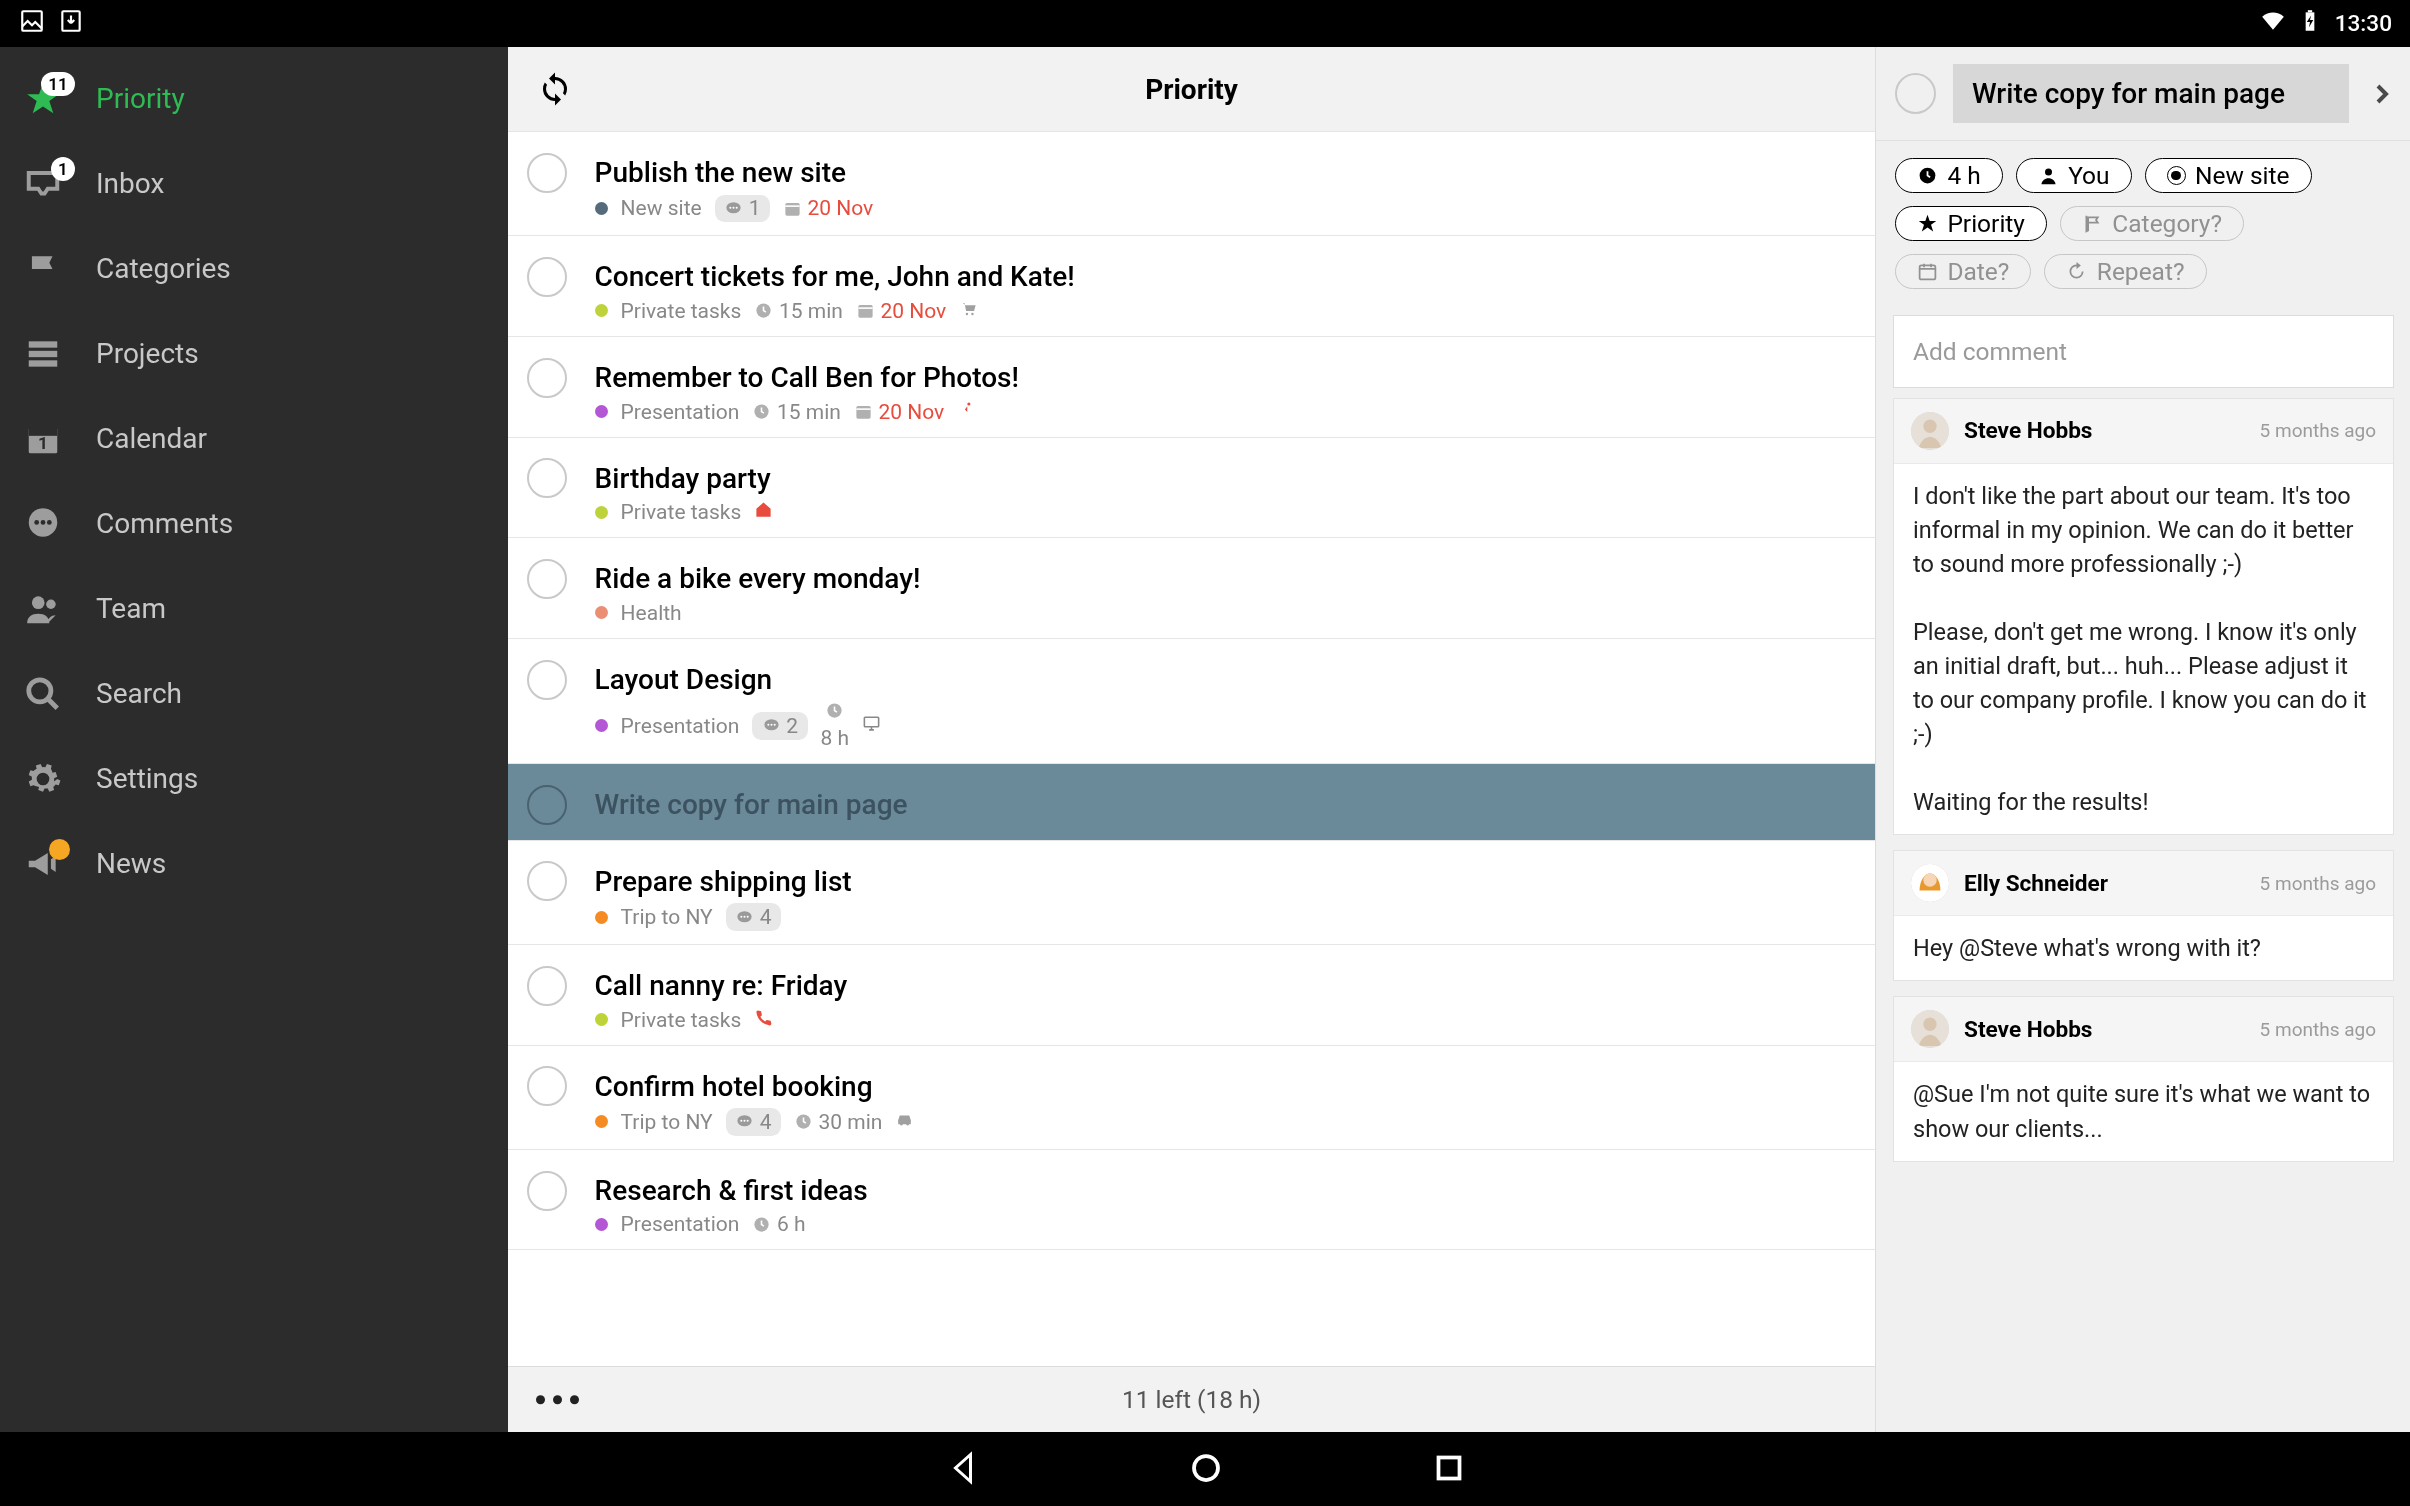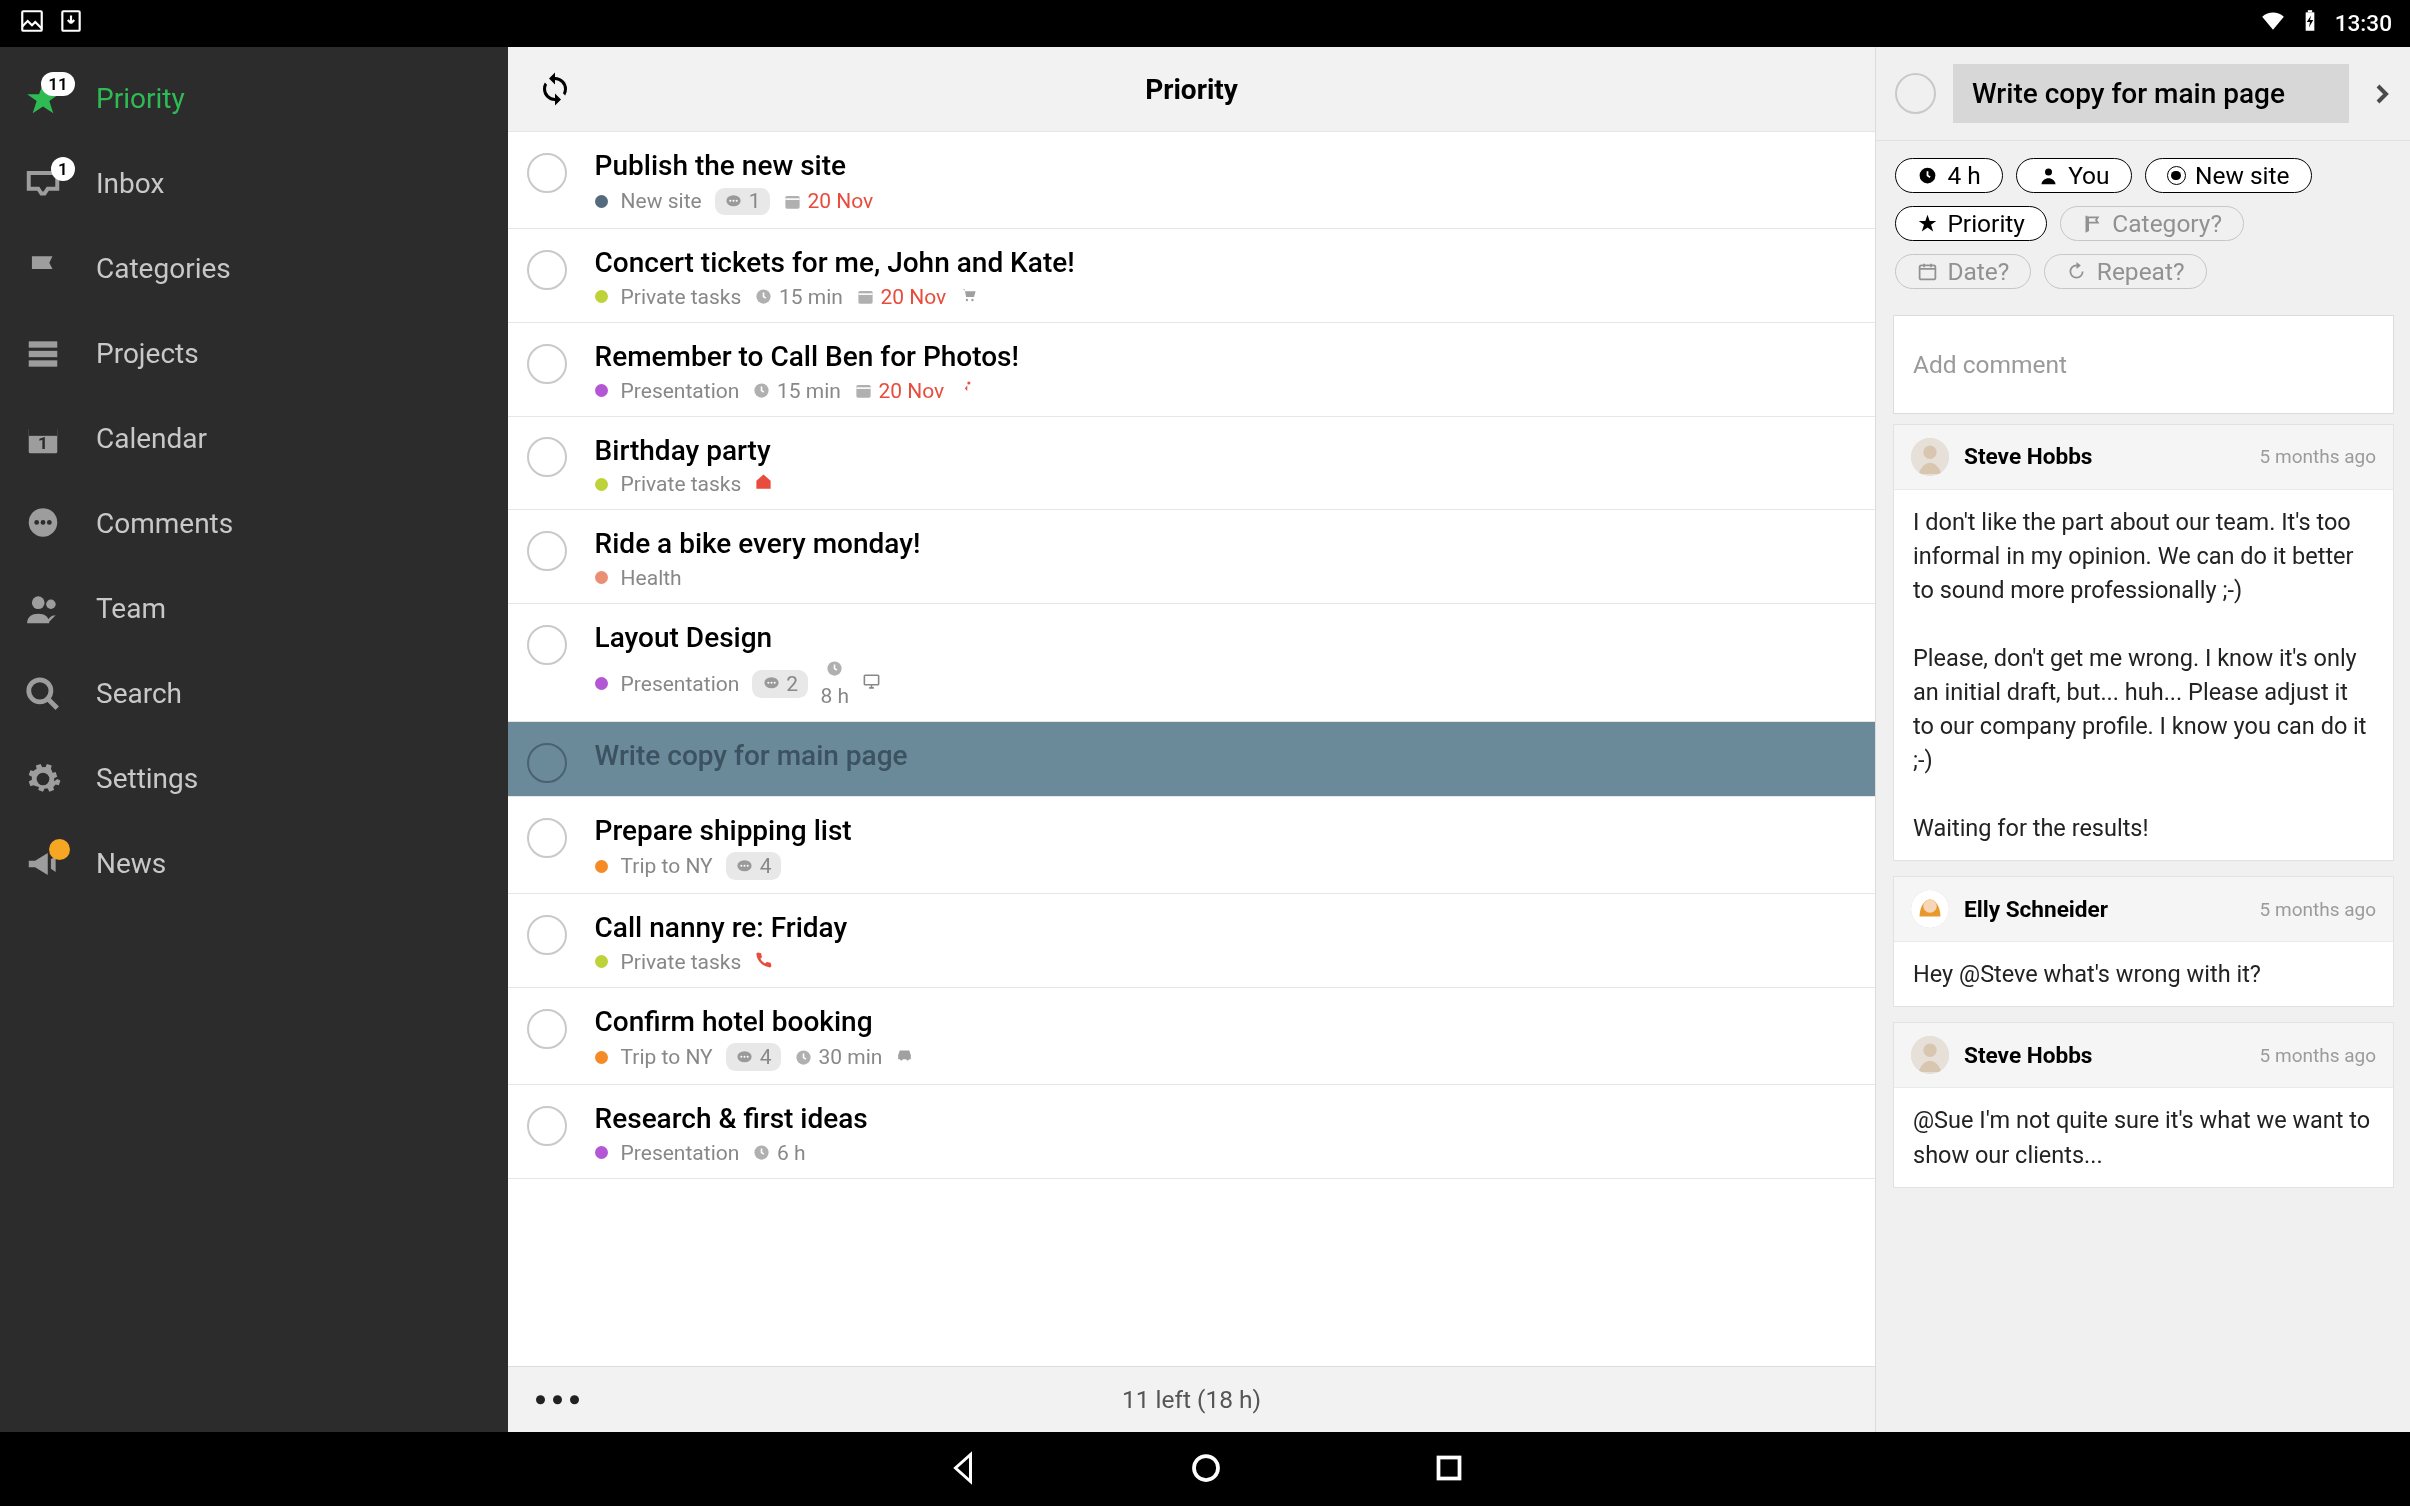--- a/index.html
+++ b/index.html
@@ -32,21 +32,21 @@
   .refresh-btn { position: absolute; left: 28px; top: 50%; transform: translateY(-50%); width: 38px; height: 38px; display:flex; align-items:center; justify-content:center; cursor:pointer; }
   .refresh-btn svg { width: 36px; height: 36px; fill: #000; }
 
   .task-list { flex: 1; overflow: auto; background: #fff; }
   .task-row { display: flex; align-items: flex-start; padding: 17px 19px 13px 13px; border-bottom: 0.9px solid #e6e6e6; background: #fff; cursor: pointer; }
   .task-row.selected { background: #6a8999; }
   .task-row.selected .task-title, .task-row.selected .meta { color: #3c5260; }
   .checkbox { width: 40px; height: 40px; border: 2.8px solid #c9c9c9; border-radius: 50%; flex-shrink: 0; margin: 3.8px 28px 0 5.6px; }
   .task-row.selected .checkbox { border-color: #4a6270; }
   .task-body { flex: 1; min-width: 0; }
-  .task-title { font-size: 28px; color: #000; margin-bottom: 5.6px; font-weight: 500; }
+  .task-title { font-size: 28px; color: #000; margin-bottom: 5.6px; font-weight: 500; margin-top: 7px; }
   .meta { display: flex; align-items: center; gap: 13px; font-size: 21px; color: #888; flex-wrap: wrap; }
   .proj-dot { width: 13px; height: 13px; border-radius: 50%; display:inline-block; }
   .p-newsite { background:#556b7c; } .p-private { background:#bed33a; } .p-presentation { background:#b357d4; } .p-health { background:#ea8f73; } .p-tripny { background:#f58b24; }
   .meta svg { width: 19px; height: 19px; fill: #b0b0b0; }
   .date-red { color: #e74c3c; }
   .meta-pill { background:#e8e8e8; border-radius: 9.4px; padding: 1.9px 9.4px; display:inline-flex; align-items:center; gap:5.6px; color:#888; }
   .meta-pill svg { fill:#9a9a9a; }
   .icon-red svg { fill:#e74c3c; }
   .icon-gray svg { fill:#a0a0a0; }
 
@@ -63,21 +63,21 @@
   .detail-arrow svg{ width:32px; height:32px; fill:#4a4a4a; }
 
   .chips { display:flex; flex-wrap:wrap; gap: 13px; padding: 17px 19px; }
   .chip { display:inline-flex; align-items:center; gap:9.4px; padding: 2px 21px; border-radius: 941px; font-size: 24.5px; color:#000; background:#fff; border:1.9px solid #000; }
   .chip.ghost { border-color:#c6c6c6; color:#919191; background:transparent; }
   .chip svg { width:21px; height:21px; fill: currentColor; }
   .chip.ghost svg { fill:#919191; }
   .chip .radio-outer { width:19px; height:19px; border:1.9px solid #000; border-radius:50%; display:inline-flex; align-items:center; justify-content:center; }
   .chip .radio-outer .dot { width:9.4px; height:9.4px; background:#000; border-radius:50%; }
 
-  .comment-add { margin: 9.4px 17px; background:#fff; border:0.9px solid #dcdcdc; padding: 34px 19px; font-size: 24.5px; color:#9a9a9a; }
+  .comment-add { margin: 9.4px 17px; background:#fff; border:0.9px solid #dcdcdc; padding: 21px 19px; font-size: 24.5px; color:#9a9a9a; }
 
   .comments { flex:1; overflow:auto; padding: 0 17px 9.4px; display:flex; flex-direction:column; gap: 15px; }
   .comment { background:#fff; border:0.9px solid #e2e2e2; }
   .comment-head { display:flex; align-items:center; gap:15px; padding: 13px 17px; background:#f5f5f5; border-bottom:0.9px solid #eaeaea; }
   .avatar { width:38px; height:38px; border-radius:50%; background:#ddd; display:flex; align-items:center; justify-content:center; overflow:hidden; }
   .avatar svg { width: 38px; height: 38px; }
   .comment-author { font-size: 22.6px; font-weight:700; color:#000; }
   .comment-time { margin-left:auto; font-size:19px; color:#9b9b9b; }
   .comment-body { padding: 15px 19px; font-size: 23.5px; color:#222; line-height: 1.45; white-space: pre-wrap; }
 

